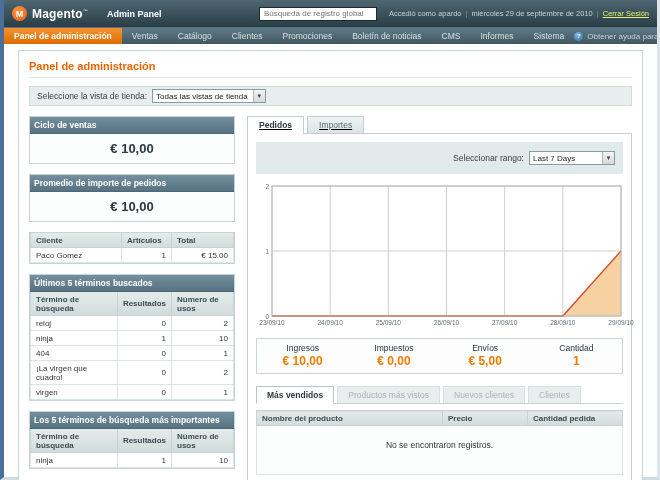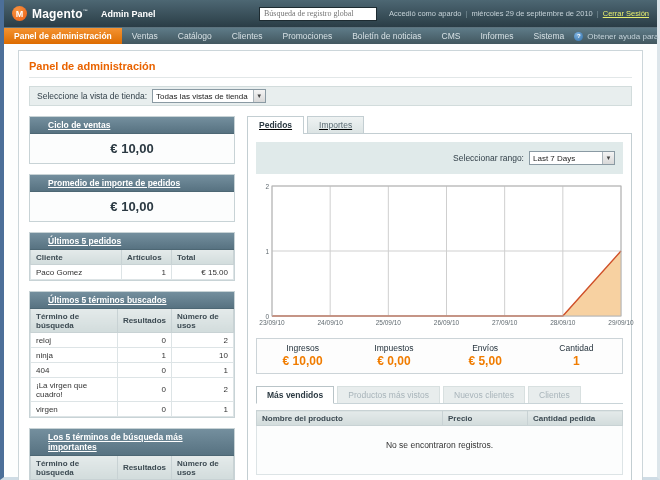--- a/index.html
+++ b/index.html
@@ -23,25 +23,25 @@
   }
   .logo { display:flex; align-items:center; gap:5px; }
   .logo-badge {
     width:15px; height:15px; border-radius:50%;
     background:radial-gradient(circle at 35% 30%, #f79440, #ef5e16);
     color:#fff; font-size:9px; font-weight:bold;
     display:flex; align-items:center; justify-content:center;
   }
   .logo-title { color:#fff; font-size:12px; font-weight:bold; letter-spacing:.2px; }
   .logo-mark { color:#d7dfe3; font-size:5px; vertical-align:super; }
-  .logo-subtitle { color:#fff; font-size:9px; font-weight:bold; margin-left:8px; }
+  .logo-subtitle { color:#fff; font-size:9px; font-weight:bold; margin-left:14px; }
   .global-search {
     margin-left:auto; width:118px; height:14px;
     border:1px solid #1d2b31; font-size:8px; padding:0 4px;
-    font-family:Liberation Serif, serif; color:#444;
+    font-family:Liberation Sans, sans-serif; color:#444;
   }
   .header-right { display:flex; align-items:center; gap:4px; margin-left:12px; color:#c4d1d7; font-size:7.5px; white-space:nowrap; }
   .header-sep { color:#7e939c; }
   .logout-link { color:#e8ef6e; text-decoration:underline; cursor:pointer; }
   
   .nav {
     height:17px; display:flex; align-items:stretch;
     background:linear-gradient(#5e7b88,#42575f);
     border-top:1px solid #5d737e; font-size:8.5px; color:#d6e0e4;
   }
@@ -83,21 +83,21 @@
   }
   
   .columns { display:flex; gap:12px; margin-top:10px; }
   .left-col { width:206px; flex:none; }
   .right-col { flex:1; min-width:0; }
   
   .panel { border:1px solid #c8d3d6; margin-bottom:10px; background:#fdfdfd; }
   .panel-header {
     background:linear-gradient(#748f9e,#577281);
     border-bottom:1px solid #4d6774;
-    color:#fff; font-size:8.5px; font-weight:bold; padding:3px 18px;text-decoration:underline;
+    color:#fff; font-size:8.5px; font-weight:bold; padding:3px 4px;
   }
   .panel-value { text-align:center; font-size:13px; font-weight:bold; color:#2b3942; padding:7px 0; background:#fcfdfd; }
   table.side-table { width:100%; border-collapse:collapse; font-size:8px; background:#fff; }
   table.side-table th {
     background:linear-gradient(#e4eaea,#d2dcdc);
     color:#3c4a52; font-weight:bold; text-align:left;
     padding:2.5px 5px; border:1px solid #c8d2d4; border-top:none;
   }
   table.side-table td { padding:2.5px 5px; border:1px solid #dde4e6; color:#333; }
   table.side-table td.num { text-align:right; }
@@ -201,21 +201,20 @@
       <div class="left-col">
         <div class="panel">
           <div class="panel-header">Ciclo de ventas</div>
           <div class="panel-value">€ 10,00</div>
         </div>
         <div class="panel">
           <div class="panel-header">Promedio de importe de pedidos</div>
           <div class="panel-value">€ 10,00</div>
         </div>
         <div class="panel">
-          <div class="panel-header">Últimos 5 pedidos</div>
           <div>
               <table class="side-table">
                 <thead>
                   <tr>
                     <th>Cliente</th>
                     <th class="num">Artículos</th>
                     <th class="num">Total</th>
                   </tr>
                 </thead>
                 <tbody>

